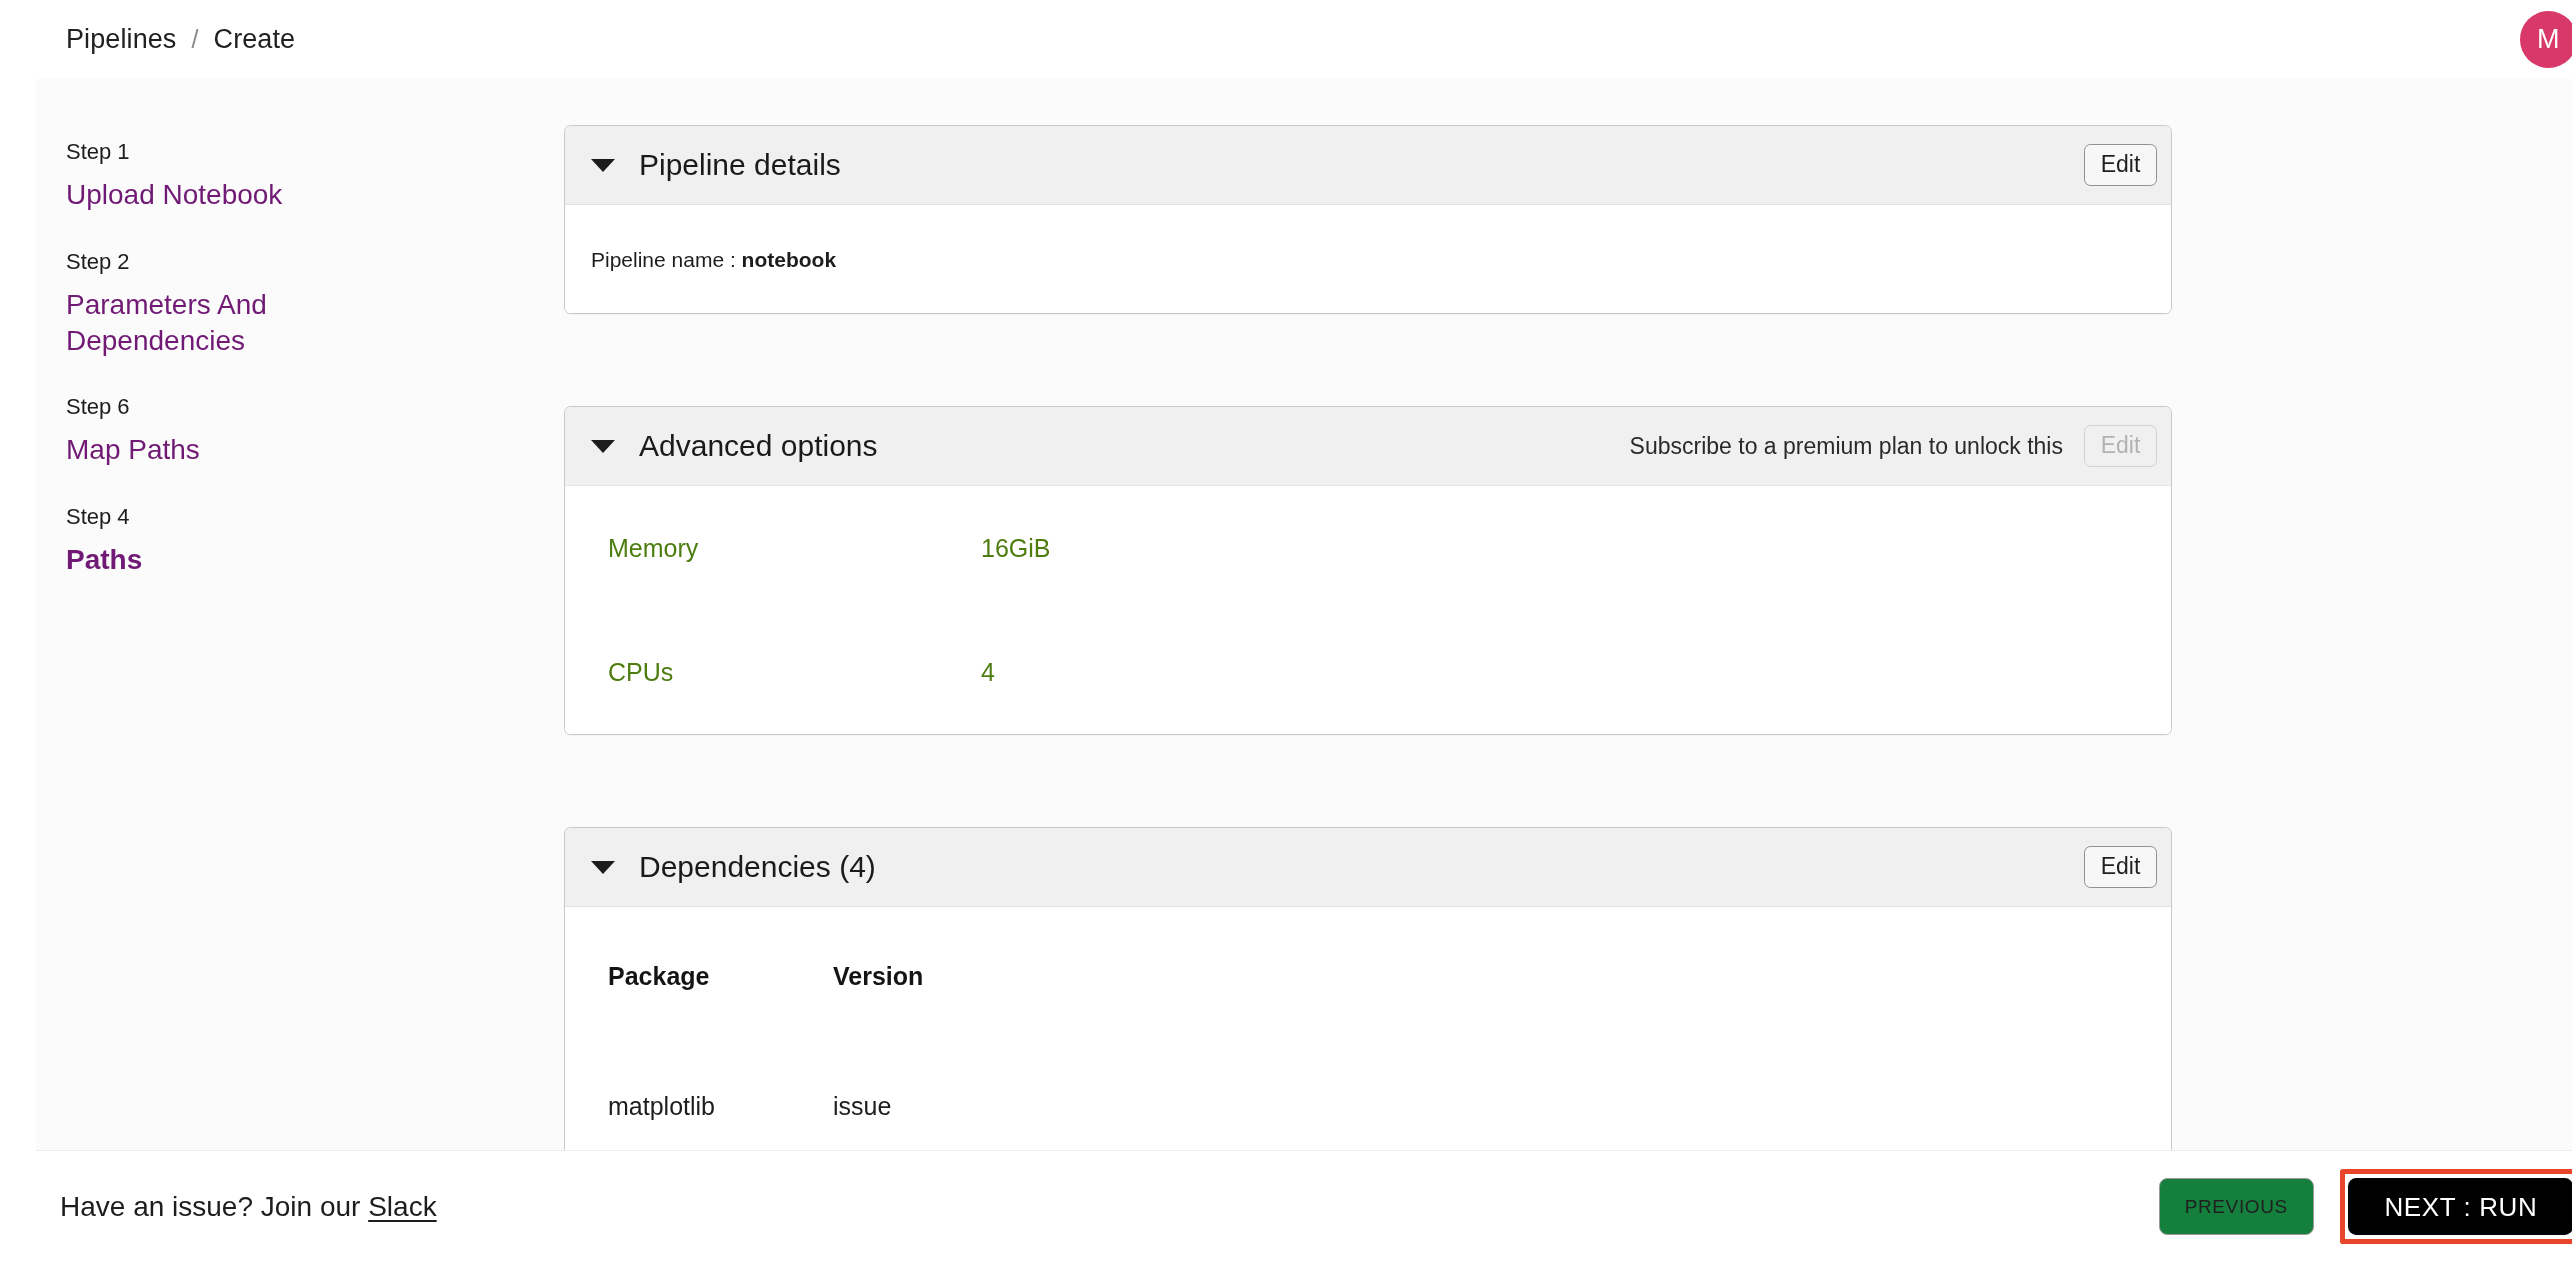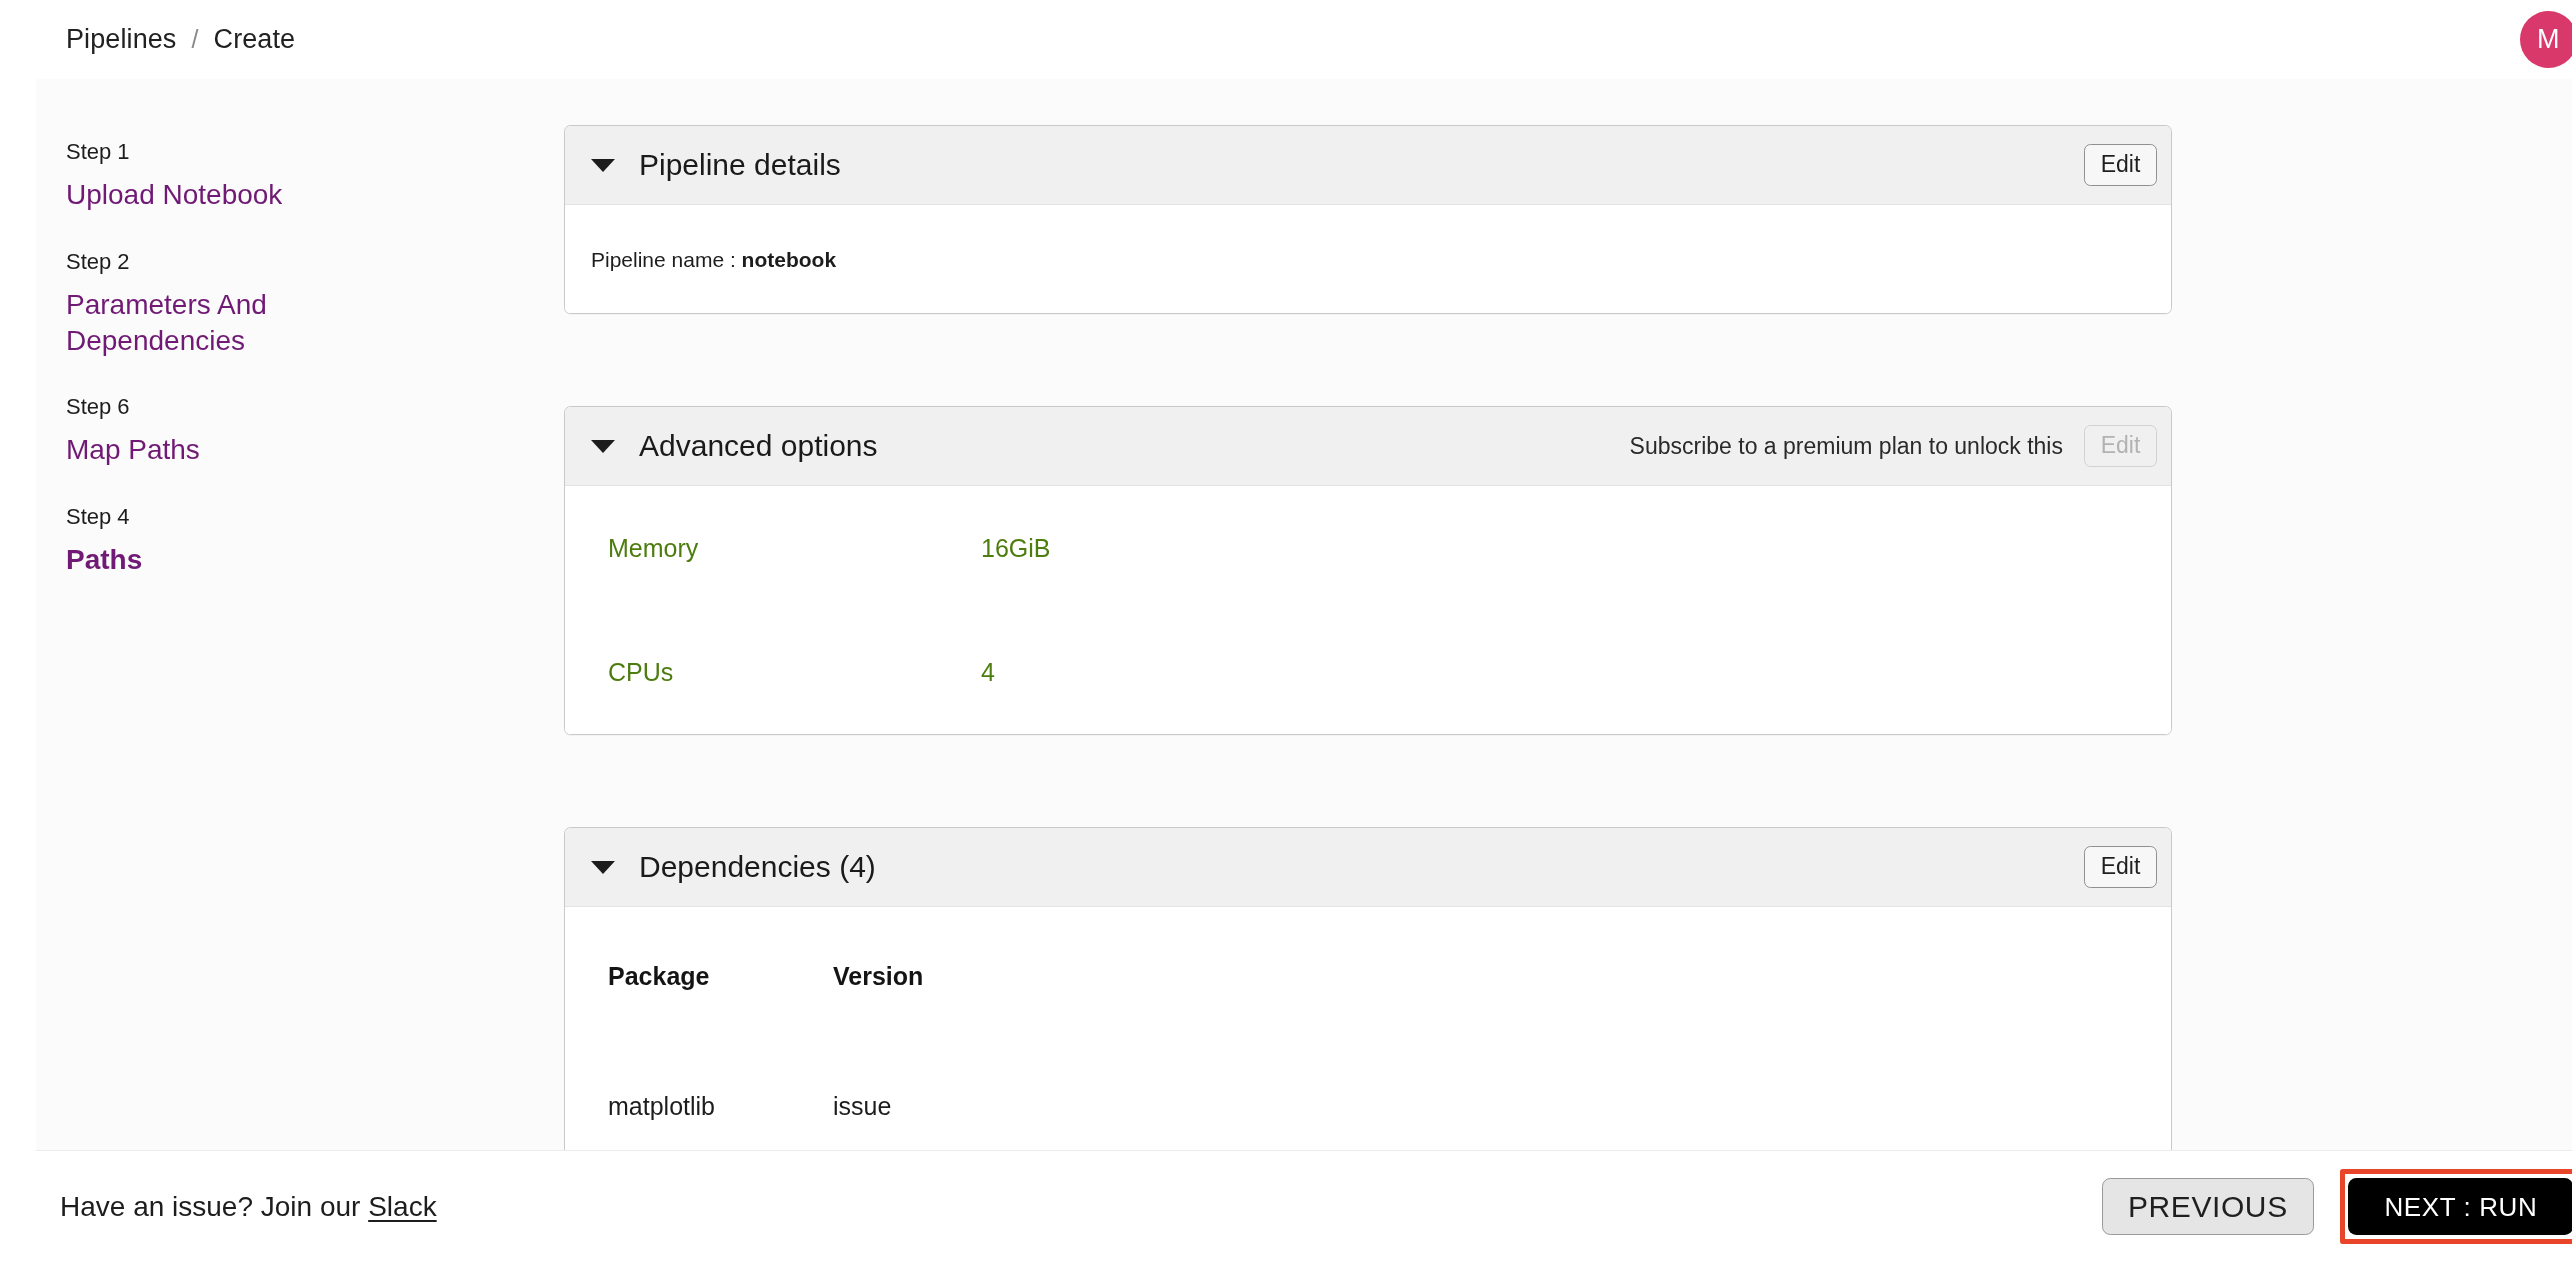--- a/index.html
+++ b/index.html
@@ -233,24 +233,24 @@
     text-decoration: underline;
     text-underline-offset: 3.7px;
     cursor: pointer;
   }
   .footer-actions {
     display: flex;
     align-items: center;
   }
   .btn-previous {
     font-family: "Liberation Sans", sans-serif;
-    font-size: 30px;
+    font-size: 19px;
     letter-spacing: 0.6px;
     color: #1f1f1f;
-    background: #e5e5e5;
+    background: #15803d;
     border: 1.8px solid #9a9a9a;
     border-radius: 8.3px;
     height: 57px;
     padding: 6px 25px;
     line-height: 1;
     cursor: pointer;
   }
   .next-wrap {
     margin-left: 26px;
     border: 5.5px solid #e8452a;

